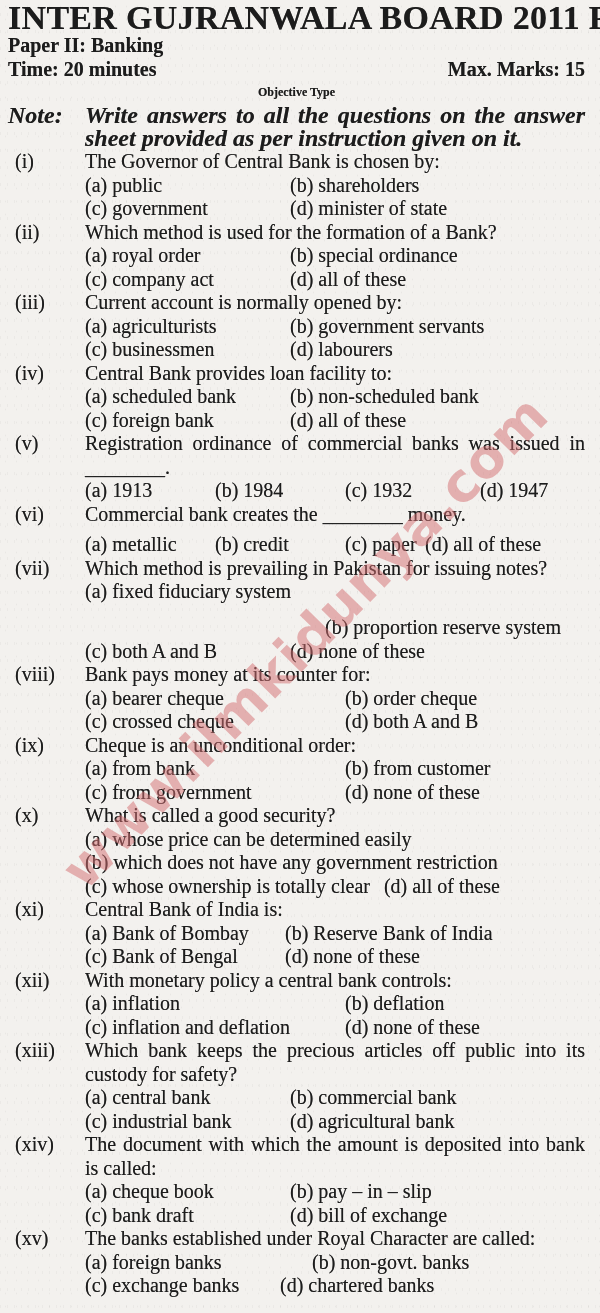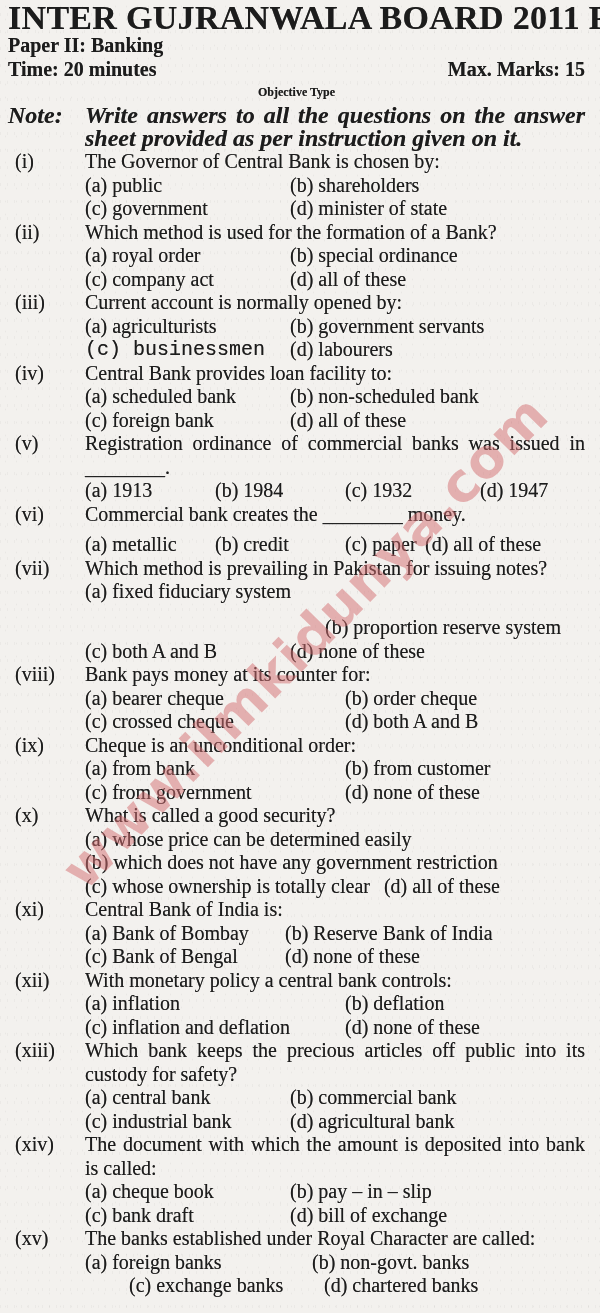--- a/index.html
+++ b/index.html
@@ -131,21 +131,21 @@
   <div class="q">
     <div class="q-label">(iii)</div>
     <div class="q-main">
       <div class="q-text">Current account is normally opened by:</div>
       <div class="q-rows">
             <div class="opt-row">
               <span class="opt" style="width: 41%;">(a) agriculturists</span>
               <span class="opt" style="width: 59%;">(b) government servants</span>
             </div>
             <div class="opt-row">
-              <span class="opt" style="width: 41%; font-family: Liberation Mono, monospace;">(c) businessmen</span>
+              <span class="opt" style="width: 41%;">(c) businessmen</span>
               <span class="opt" style="width: 59%;">(d) labourers</span>
             </div>
           </div>
     </div>
   </div>
 
   <div class="q">
     <div class="q-label">(iv)</div>
     <div class="q-main">
       <div class="q-text">Central Bank provides loan facility to:</div>
@@ -333,21 +333,21 @@
   <div class="q">
     <div class="q-label">(xv)</div>
     <div class="q-main">
       <div class="q-text justify">The banks established under Royal Character are called:</div>
       <div class="q-rows">
             <div class="opt-row">
               <span class="opt" style="width: 39%;">(a) foreign banks</span>
               <span class="opt" style="width: 61%; margin-left: 32px;">(b) non-govt. banks</span>
             </div>
             <div class="opt-row">
-              <span class="opt" style="width: 39%; margin-left: 44px;">(c) exchange banks</span>
+              <span class="opt" style="width: 39%;">(c) exchange banks</span>
               <span class="opt" style="width: 61%;">(d) chartered banks</span>
             </div>
           </div>
     </div>
   </div>
 </div>
 
   <div class="watermark" style="color: rgb(213, 111, 114);">www.ilmkidunya.com</div>
 </div>
 

